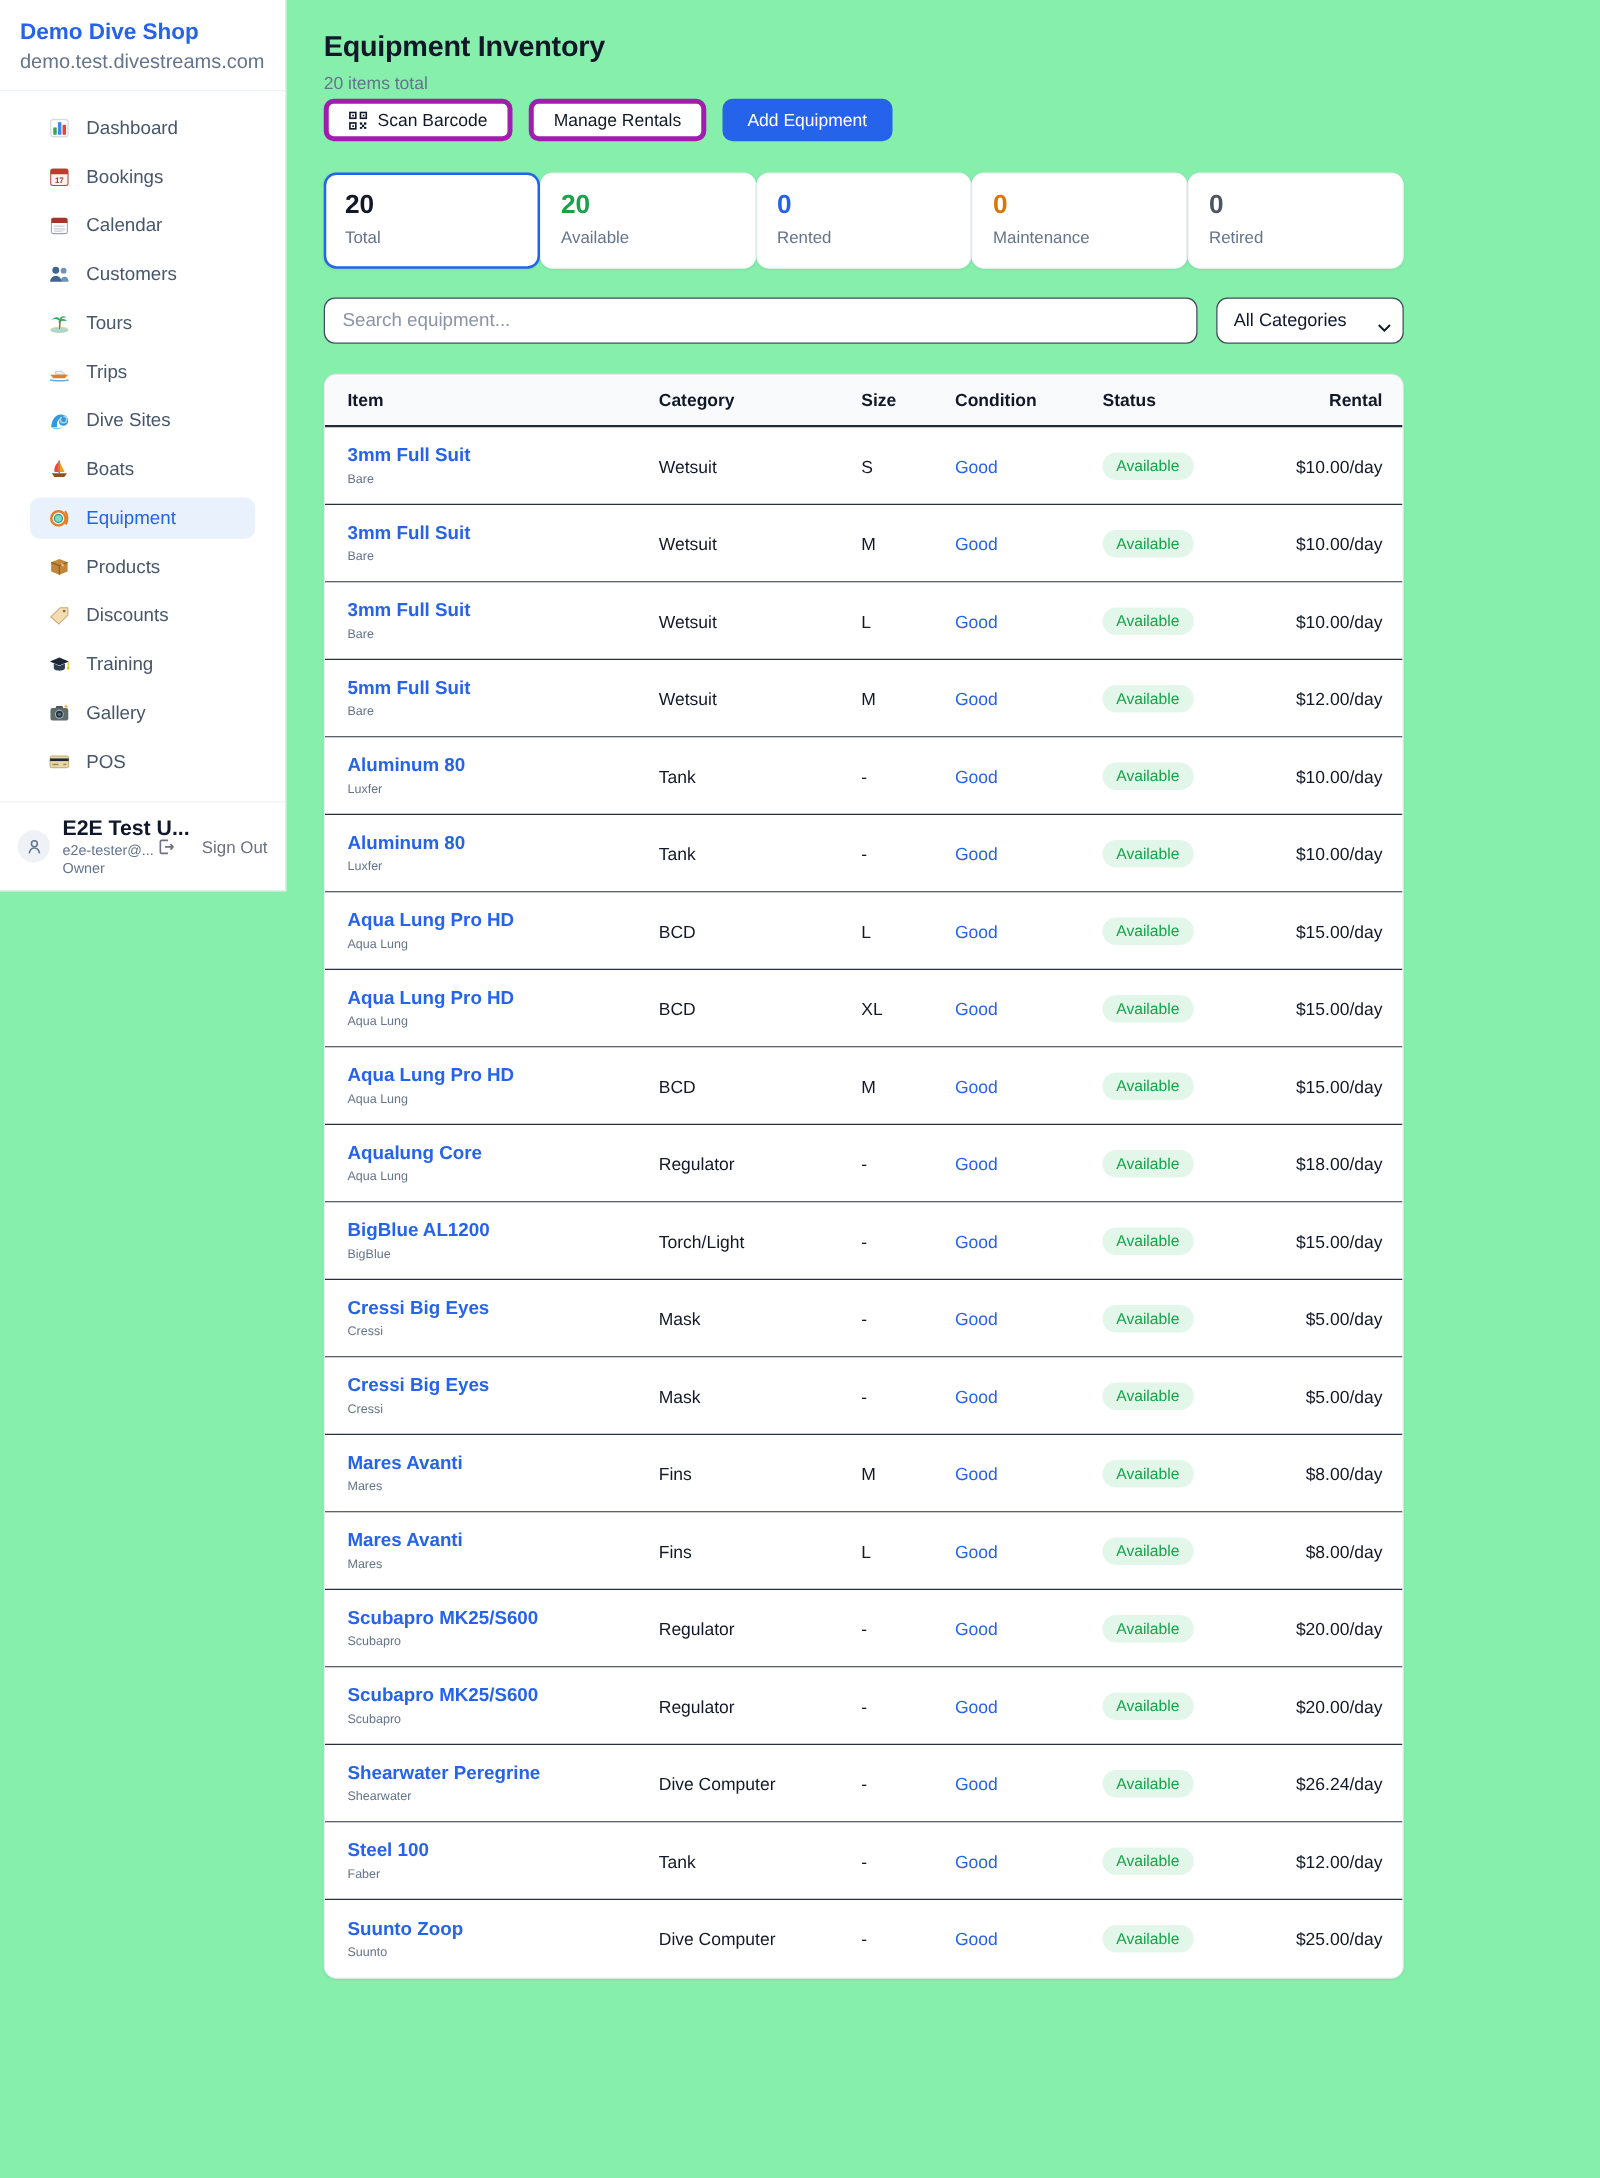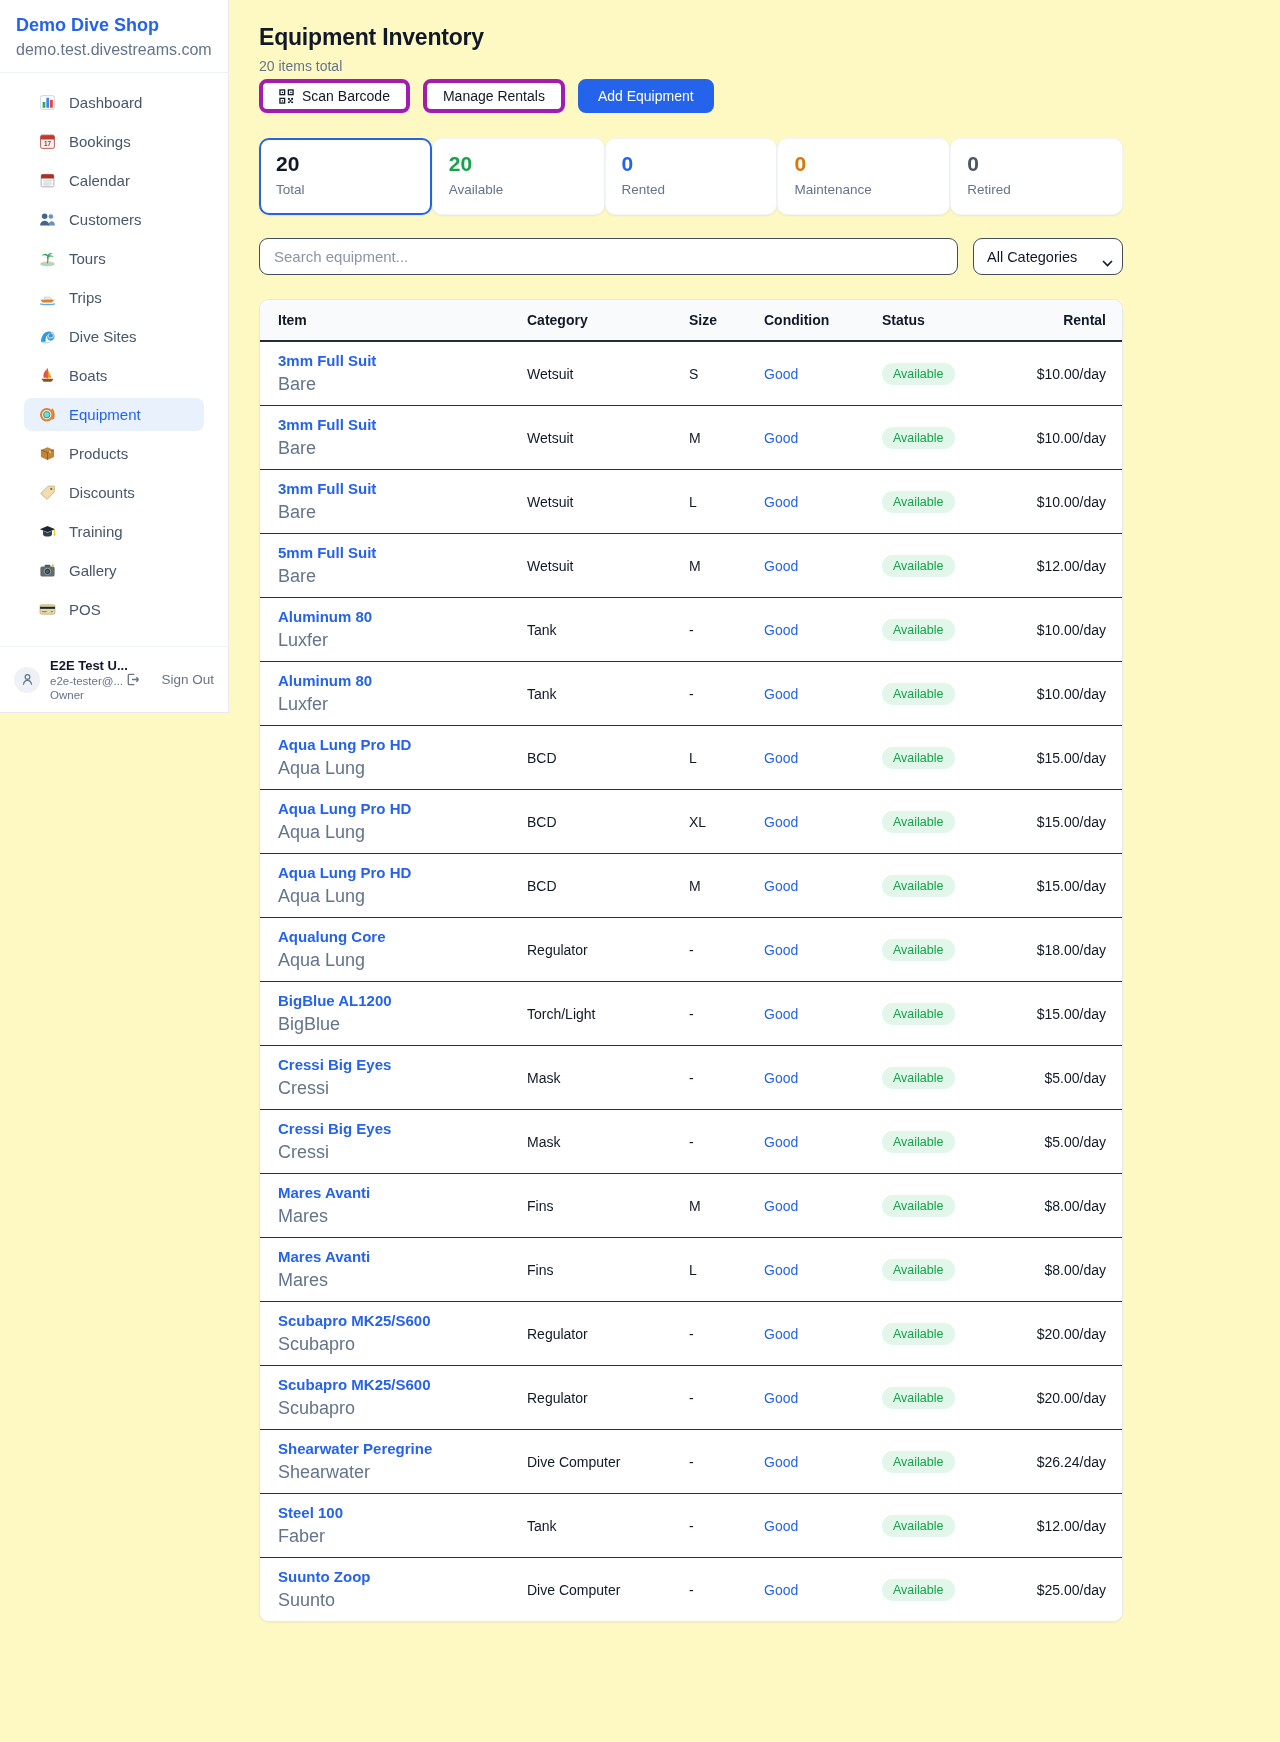--- a/index.html
+++ b/index.html
@@ -1,37 +1,37 @@
 <!DOCTYPE html>
 <html><head>
 <meta charset="utf-8">
 <style>
   *{box-sizing:border-box;margin:0;padding:0;}
   html,body{background:#f8fafc;font-family:"Liberation Sans","DejaVu Sans",sans-serif;color:#0f172a;}
-  .page{position:relative;width:1280px;height:1742px;overflow:hidden;background:#fef9c3;}
+  .page{position:relative;width:1280px;height:1742px;overflow:hidden;background:#86efac;}
 
   
   .sidebar{position:absolute;top:0;left:0;width:229px;height:713px;background:#fff;
     border-right:1px solid #e7ebf0;border-bottom:1px solid #e7ebf0;}
   .brand{padding:15px 16px 13px;border-bottom:1px solid #eef1f5;}
   .brand-name{font-size:18px;font-weight:bold;color:#2563eb;cursor:pointer;}
   .brand-domain{font-size:16px;color:#64748b;margin-top:5px;}
   .nav{padding:13px 24px 0;}
   .nav-item{display:flex;align-items:center;gap:13px;padding:8px 15px;border-radius:8px;
     font-size:15px;color:#47566b;cursor:pointer;margin-bottom:6px;}
   .nav-item.active{background:#e9f1fd;color:#2563eb;font-weight:500;}
   .nav-icon{width:17px;height:17px;display:inline-flex;flex:none;}
   .nav-icon svg,.icon svg{width:100%;height:100%;display:block;}
   .user{position:absolute;left:0;bottom:0;width:100%;border-top:1px solid #eef1f5;
     padding:11px 14px;display:flex;align-items:center;gap:10px;background:#fff;}
   .avatar{width:26px;height:26px;border-radius:50%;background:#eef2f6;display:flex;
     align-items:center;justify-content:center;flex:none;}
   .avatar .icon{width:15px;height:15px;display:inline-flex;}
   .user-info{flex:1;min-width:0;}
-  .user-name{font-size:13px;font-weight:bold;color:#0f172a;white-space:nowrap;}
+  .user-name{font-size:17px;font-weight:bold;color:#0f172a;white-space:nowrap;}
   .user-email,.user-role{font-size:11.5px;color:#64748b;margin-top:2px;white-space:nowrap;}
   .signout{display:flex;align-items:center;gap:21px;color:#6b7280;font-size:13.5px;
     cursor:pointer;flex:none;}
   .signout .icon{width:15px;height:15px;display:inline-flex;}
 
   
   .main{position:absolute;left:259px;top:24px;width:864px;}
   .head{display:flex;justify-content:space-between;align-items:flex-start;flex-direction:column;}
   .page-title{font-size:23px;font-weight:bold;letter-spacing:-.2px;color:#111827;}
   .page-sub{font-size:14px;color:#64748b;margin-top:7px;}
@@ -64,21 +64,21 @@
   .table{margin-top:24px;background:#fff;border:1px solid #e5e9ef;border-radius:10px;
     overflow:hidden;box-shadow:0 1px 2px rgba(16,24,40,.05);}
   .trow{display:grid;grid-template-columns:249px 162px 75px 118px 130px 1fr;
     align-items:center;padding:0 16px 0 18px;}
   .thead{height:42px;background:#f8fafc;border-bottom:2px solid #222b38;
     font-weight:bold;font-size:14px;color:#111827;}
   .th-rental{text-align:right;}
   .tbody .trow{min-height:62px;border-bottom:1.5px solid #27303e;padding:10px 16px 10px 18px;background:#fff;}
   .tbody .trow:last-child{border-bottom:none;}
   .item-name{color:#2563eb;font-weight:600;font-size:15px;cursor:pointer;line-height:1.2;}
-  .item-brand{color:#64748b;font-size:18px;margin-top:4px;}
+  .item-brand{color:#64748b;font-size:10px;margin-top:4px;}
   .cell{font-size:14px;color:#111827;}
   .link{color:#2563eb;cursor:pointer;}
   .badge{display:inline-block;background:#e2f7ea;color:#17a34a;font-size:12.5px;
     padding:4px 11px;border-radius:999px;font-weight:500;}
   .rental{font-size:14px;color:#111827;text-align:right;font-weight:500;}
 </style>
 </head>
 <body>
 
 <div class="page">

